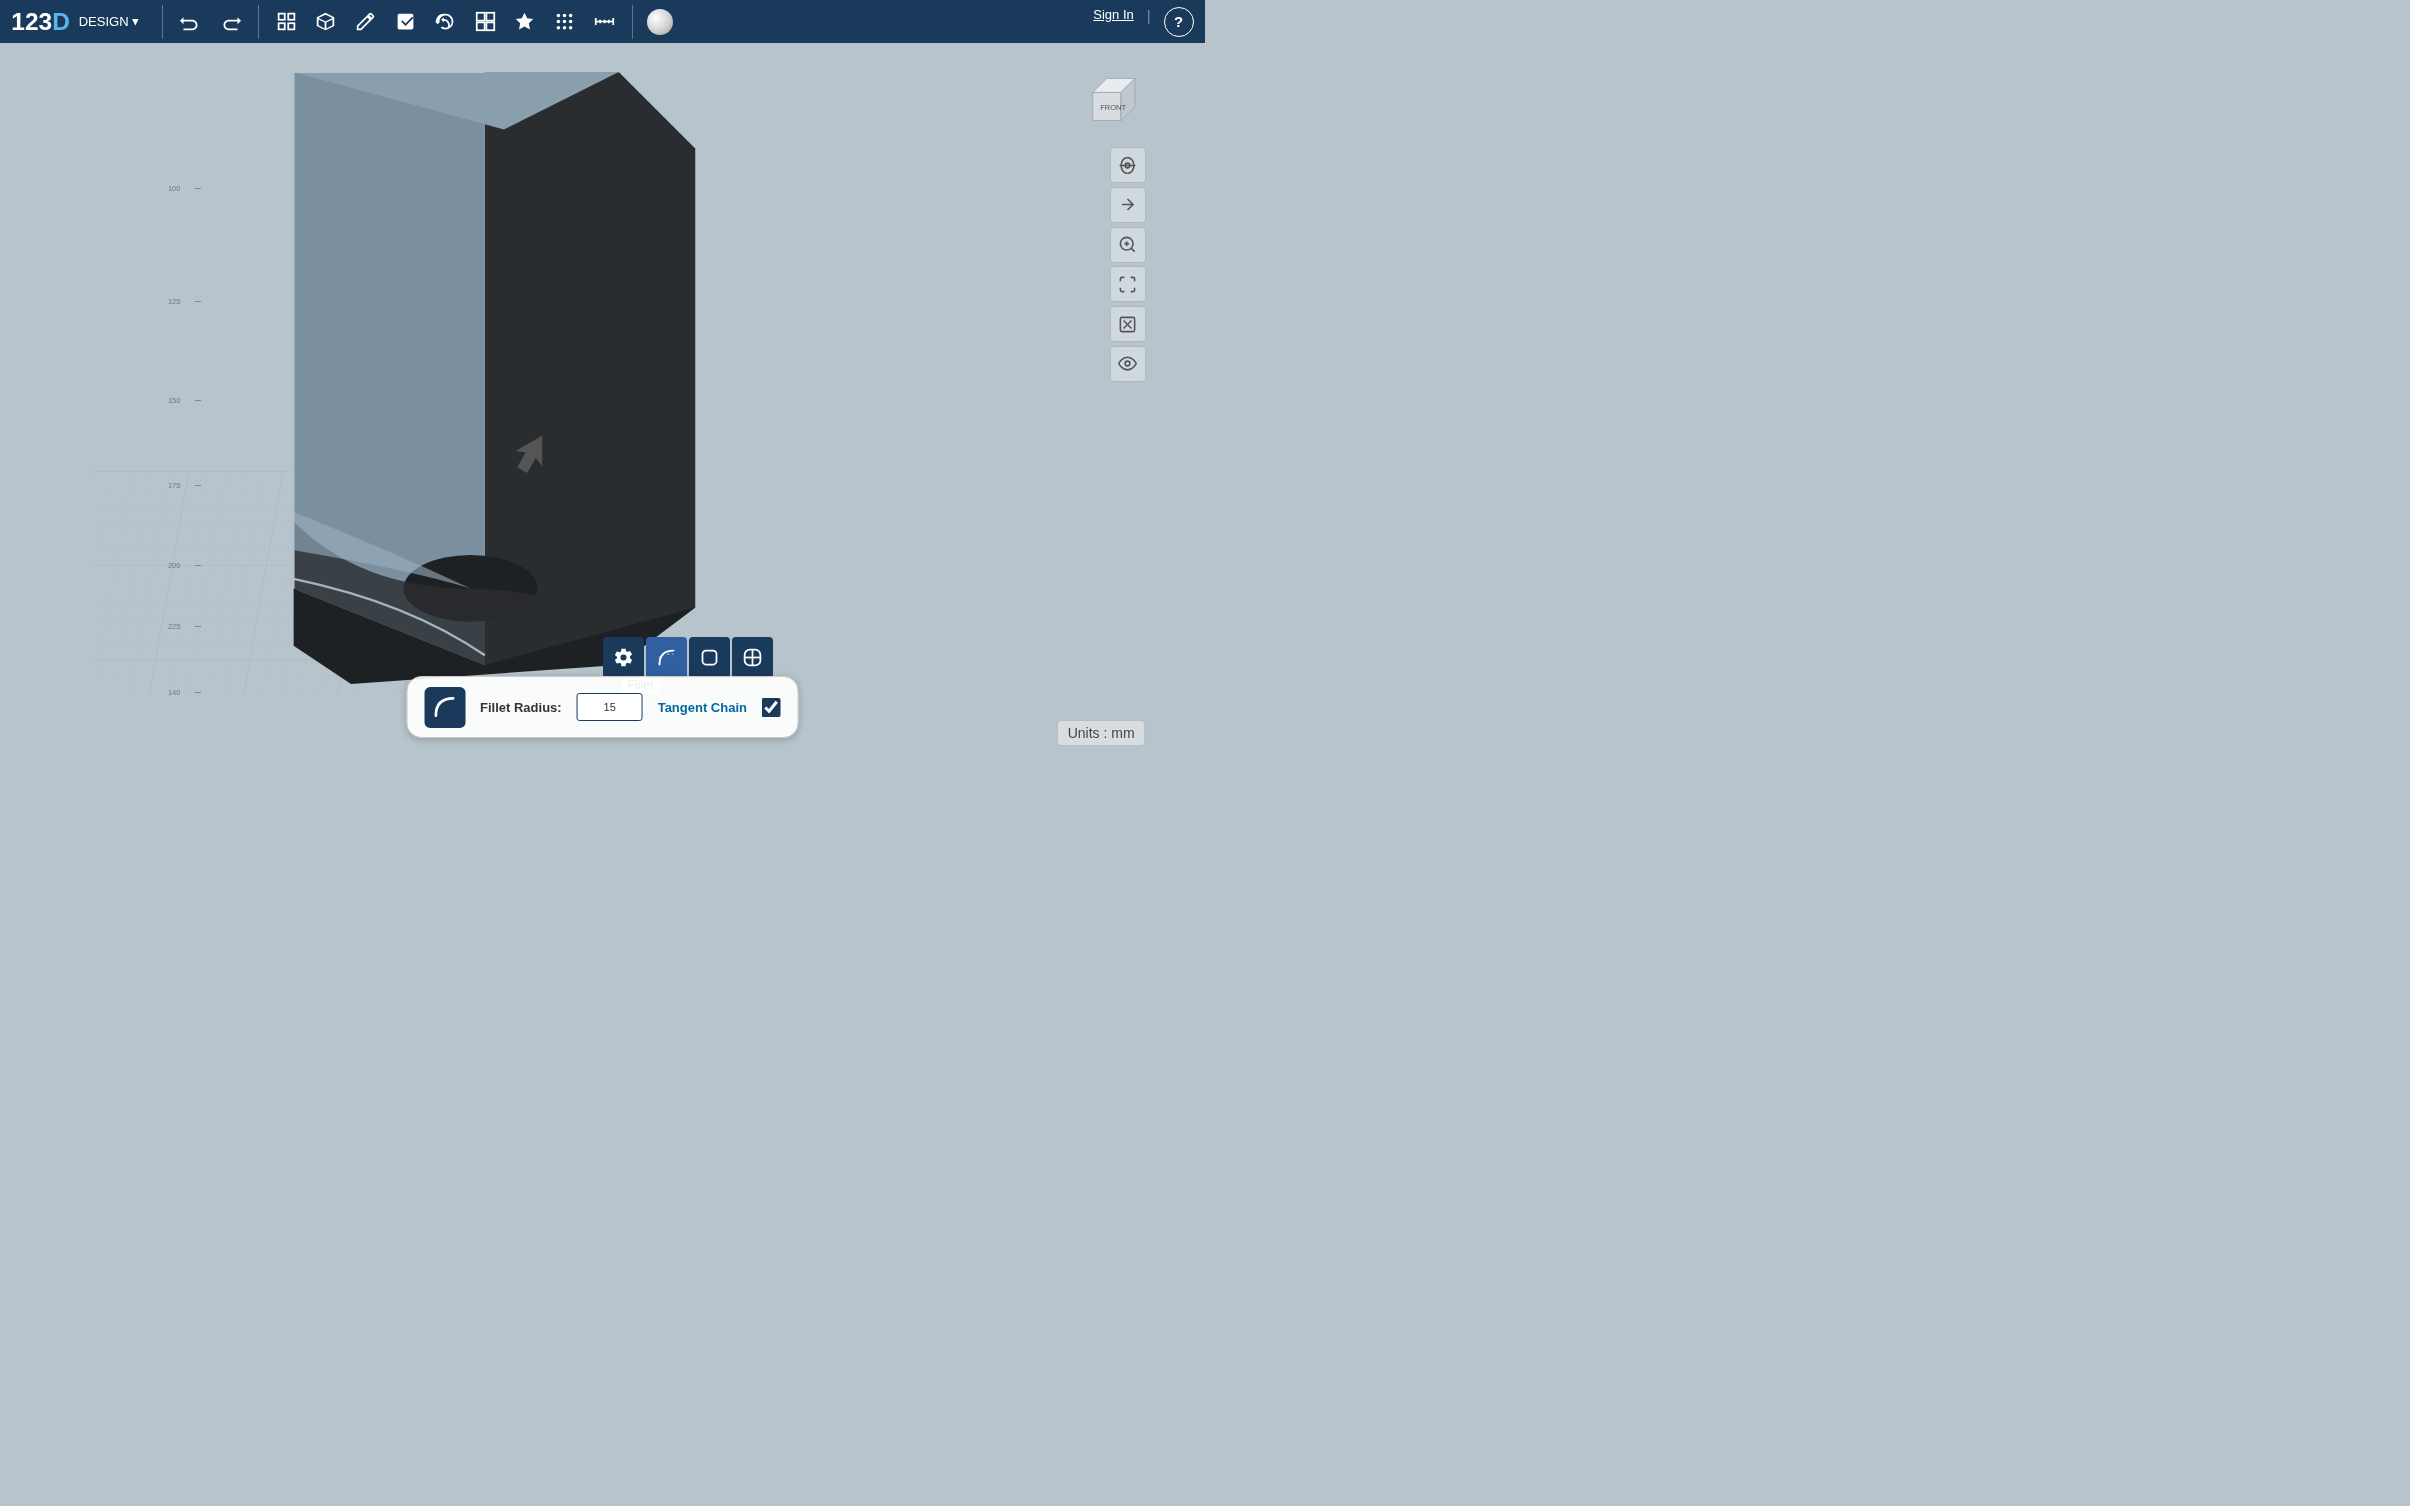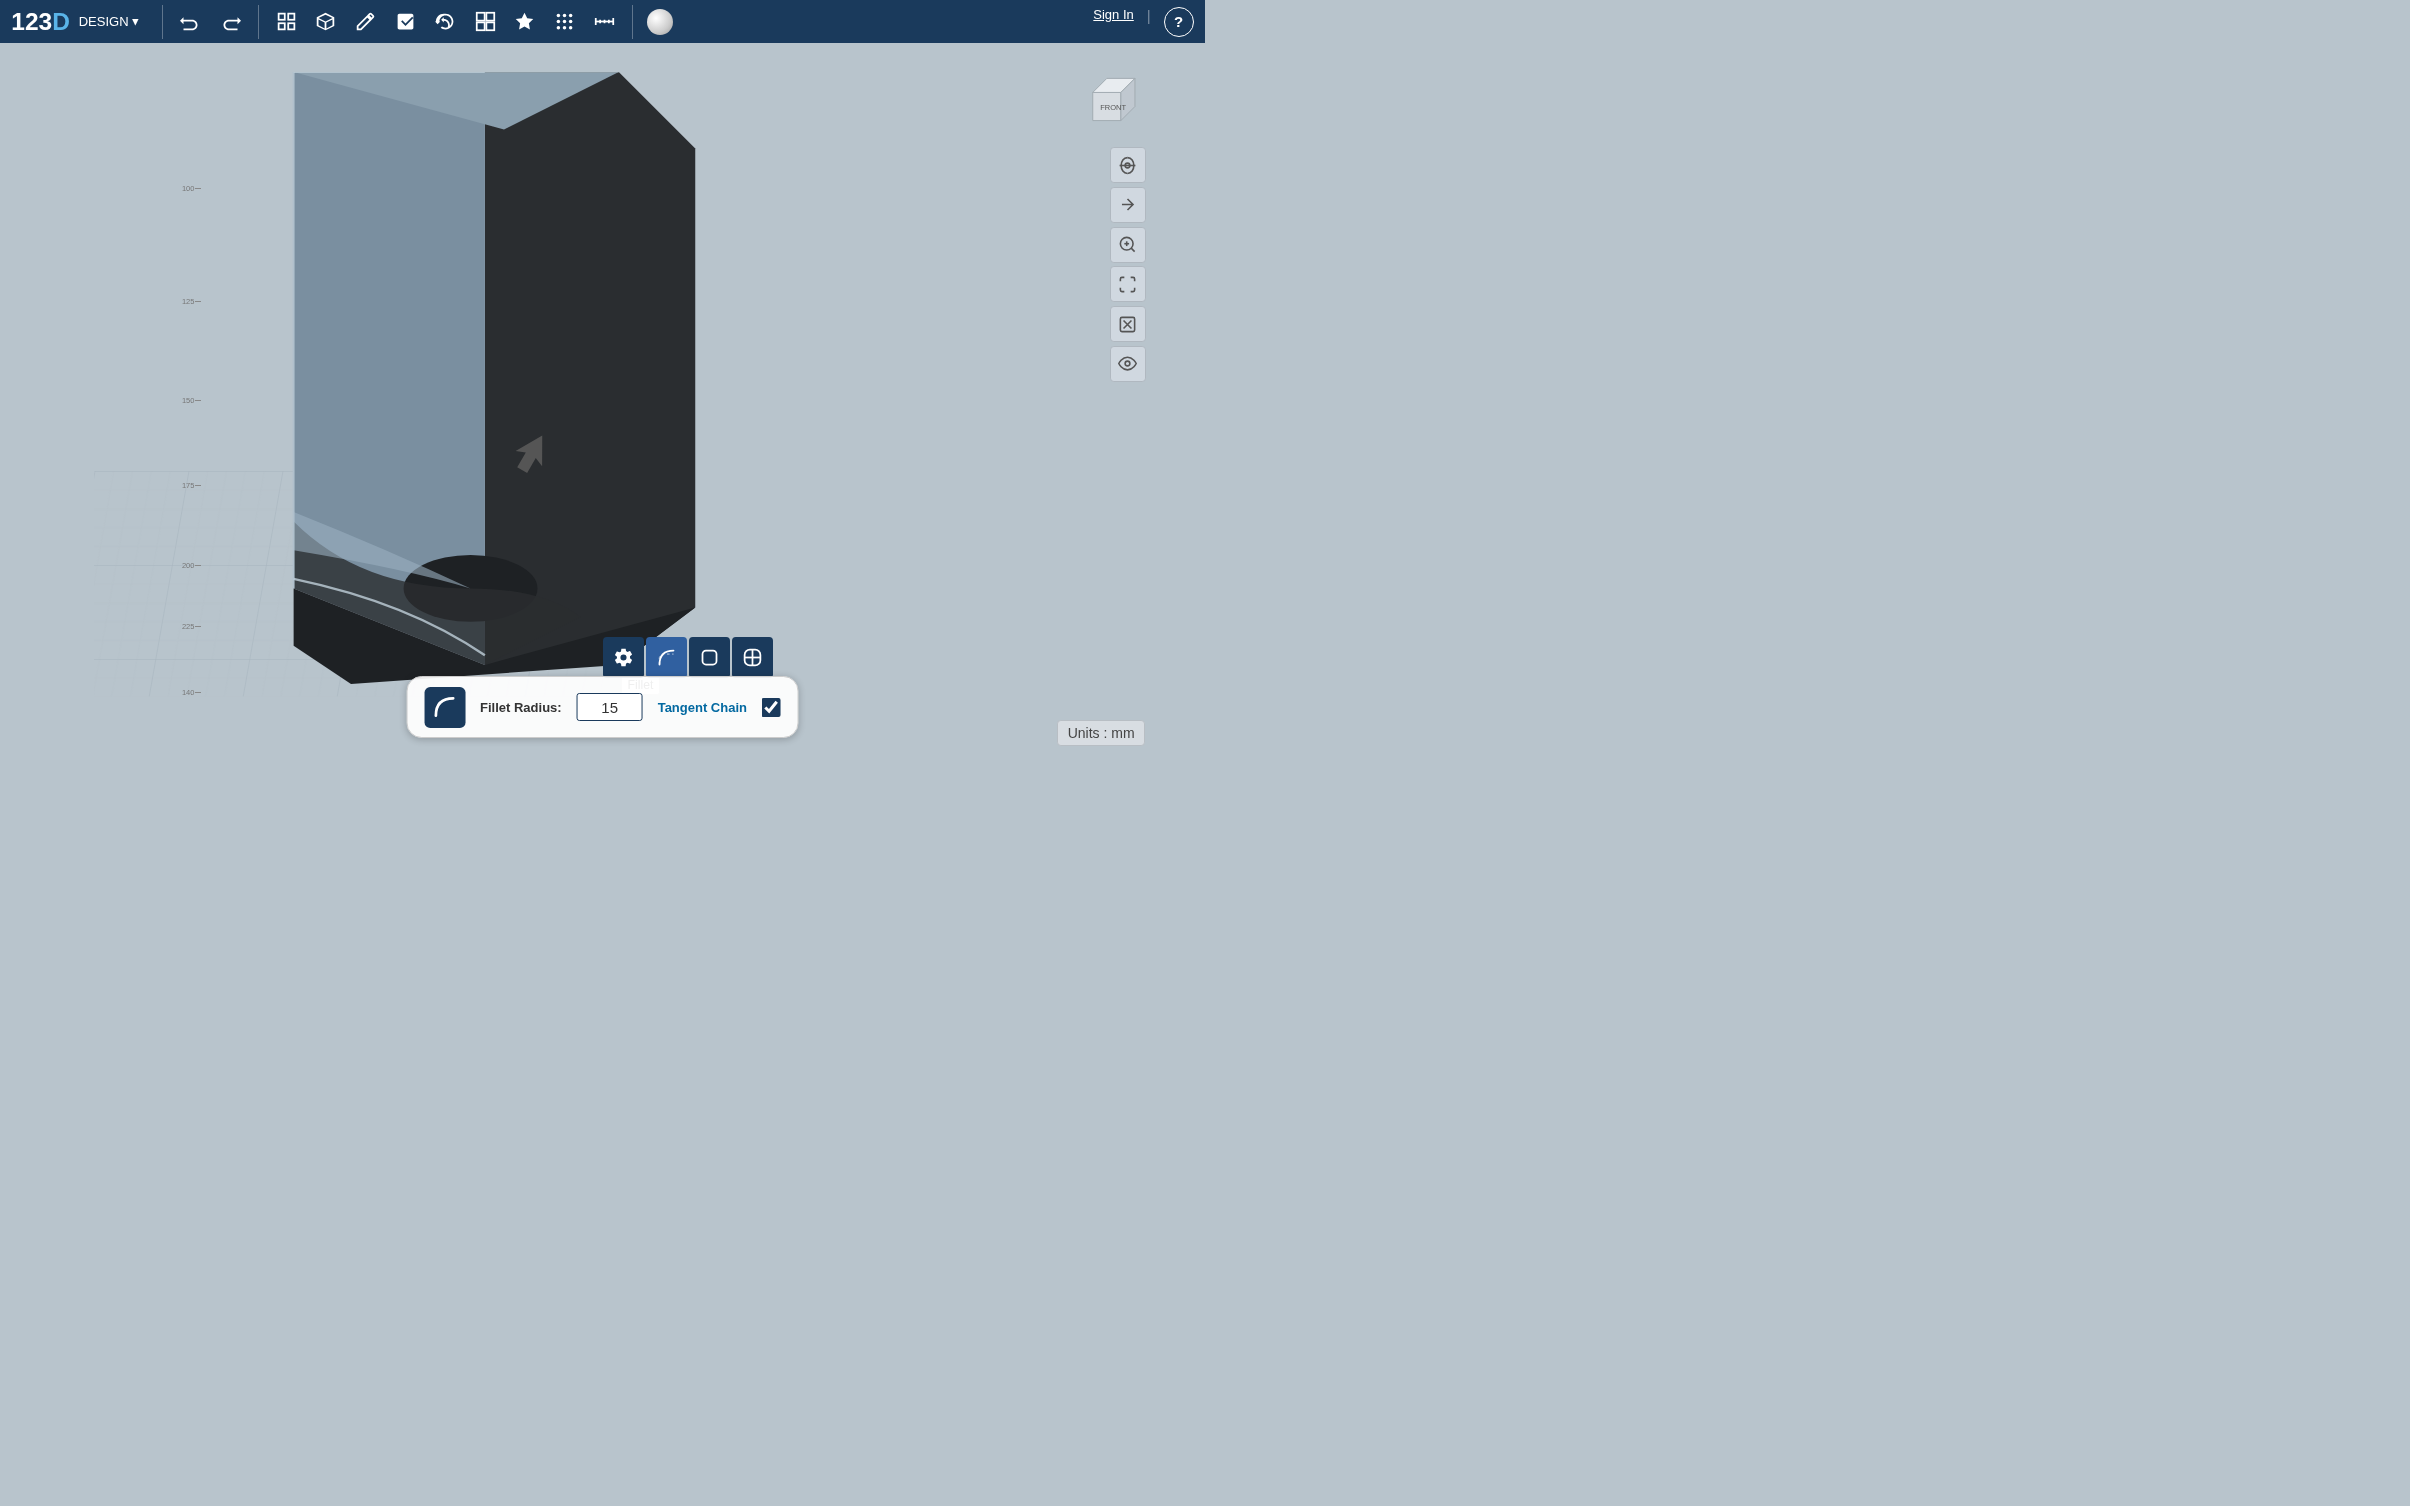--- a/index.html
+++ b/index.html
@@ -134,21 +134,21 @@
       display: flex;
       flex-direction: column;
       font-size: 8.5px;
       color: #666;
     }
     .ruler-tick {
       position: absolute;
       right: 0;
       display: flex;
       align-items: center;
-      gap: 1px;
+      gap: 15px;
     }
     .ruler-tick .tick-line {
       width: 5.6px;
       height: 0.9px;
       background: #888;
     }
     .ruler-tick .tick-label {
       font-size: 7.5px;
       color: #777;
     }
@@ -221,21 +221,21 @@
       color: #333;
       font-weight: bold;
     }
 
     #fillet-radius-input {
       width: 66px;
       height: 28px;
       border: 1.9px solid #1a3a5c;
       border-radius: 2.8px;
       padding: 3.8px 7.5px;
-      font-size: 15px;
+      font-size: 11px;
       color: #333;
       text-align: center;
     }
 
     #tangent-chain-label {
       font-size: 13px;
       color: #0369a1;
       font-weight: bold;
     }
 

